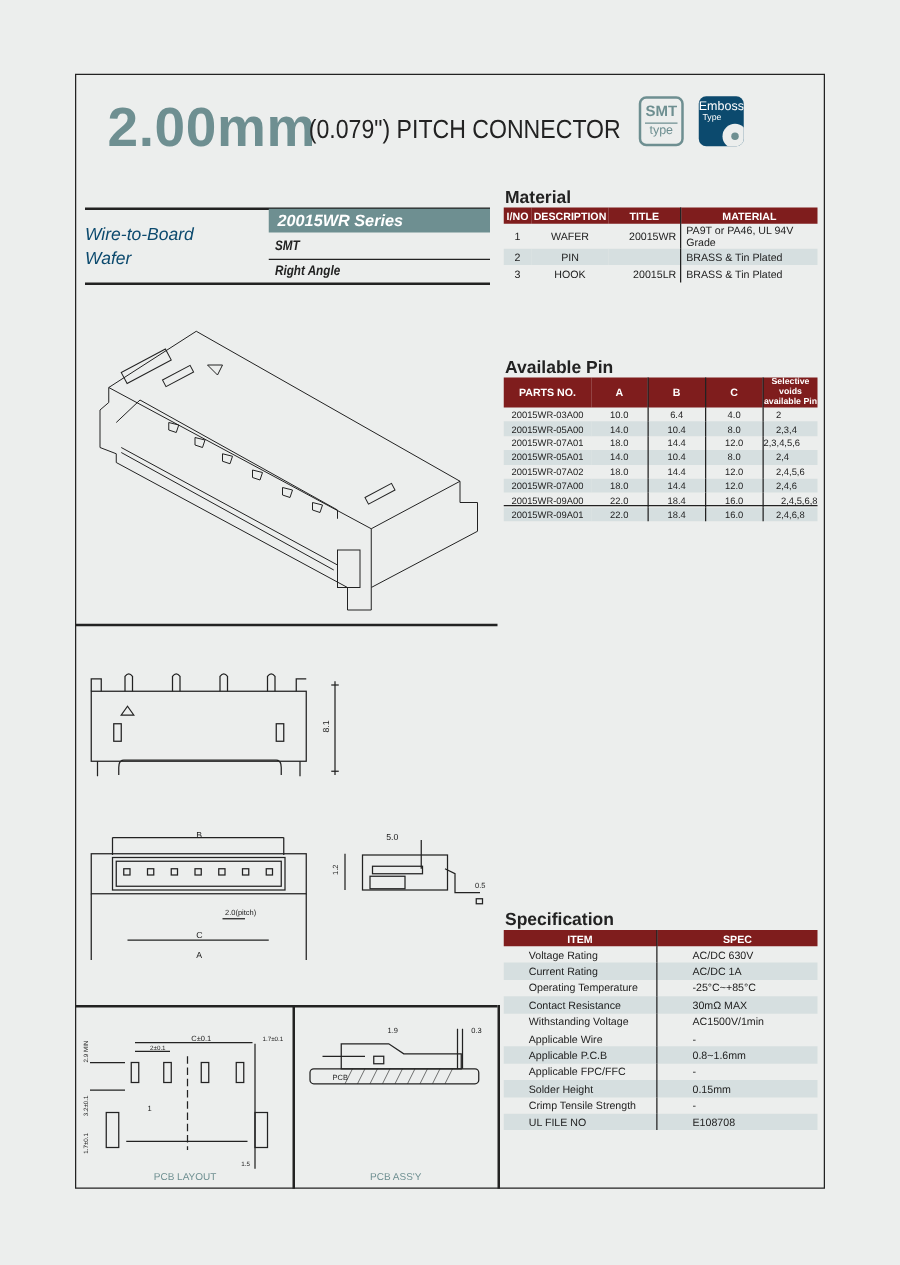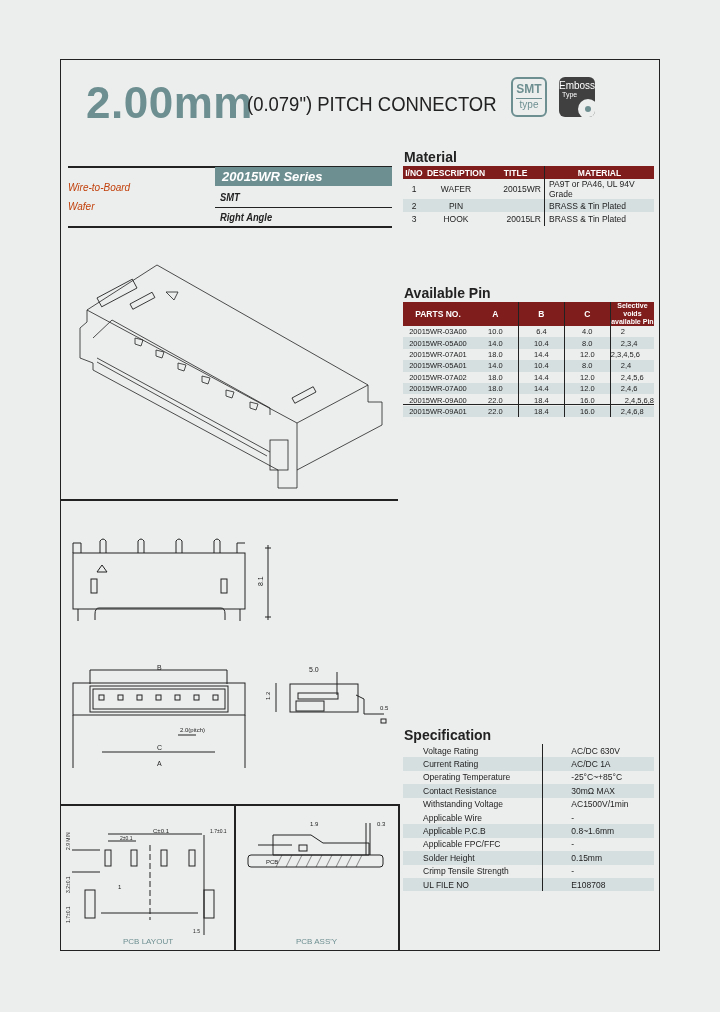--- a/index.html
+++ b/index.html
@@ -6,28 +6,28 @@
   body { width:720px; height:1012px; background:#eceeed; position:relative; overflow:hidden;
          font-family:"Liberation Sans", sans-serif; color:#222; }
   .frame { position:absolute; left:60px; top:59px; width:600px; height:892px; border:1.5px solid #222; box-sizing:border-box; }
   .abs { position:absolute; }
   .title-big { left:86px; top:78px; font-size:44px; font-weight:bold; color:#6e8f91; letter-spacing:0.5px; font-family:"Liberation Sans", sans-serif; }
   .title-sub { left:247px; top:92px; font-size:21px; color:#222; transform:scaleX(0.88); transform-origin:left; }
   .badge { top:77px; width:36px; height:40px; border-radius:6px; box-sizing:border-box; text-align:center; }
   .badge-smt { left:511px; border:2px solid #6e8f91; color:#6e8f91; }
   .badge-smt .b1 { font-size:12px; font-weight:bold; margin-top:4px; line-height:13px; }
   .badge-smt .b2 { font-size:10px; line-height:12px; border-top:1px solid #6e8f91; margin:2px 3px 0; }
-  .badge-emb { left:559px; background:#404040; color:#fff; overflow:hidden; }
+  .badge-emb { left:559px; background:#0c4a6e; color:#fff; overflow:hidden; }
   .badge-emb .b1 { font-size:10px; line-height:11px; margin-top:3px; }
   .badge-emb .b2 { font-size:7px; line-height:8px; text-align:left; margin-left:3px; }
   .badge-emb .disc { position:absolute; right:-3px; bottom:-2px; width:20px; height:20px; border-radius:50%; background:#eceeed; }
   .badge-emb .disc i { position:absolute; left:7px; top:7px; width:6px; height:6px; border-radius:50%; background:#6e8f91; }
 
   .hline { height:1.5px; background:#222; }
-  .cat-label { left:68px; top:178px; font-size:10px; font-style:italic; color:#c2410c; line-height:19px; }
+  .cat-label { left:68px; top:178px; font-size:14px; font-style:italic; color:#0c4a6e; line-height:19px; }
   .series-head { left:215px; top:167px; width:177px; height:19px; background:#6e8f91; color:#fff; font-style:italic; font-weight:bold; font-size:13px; line-height:19px; padding-left:7px; box-sizing:border-box; }
   .series-row { left:220px; font-size:11px; font-weight:bold; font-style:italic; transform:scaleX(0.85); transform-origin:left; }
 
   .sec-title { font-size:14px; font-weight:bold; color:#222; }
   table { border-collapse:collapse; font-size:8.5px; }
   th { background:#7f1d1d; color:#fff; font-weight:bold; height:13px; padding:0; font-size:8.5px; }
   td { padding:0; height:13.3px; text-align:center; }
   tr.alt td { background:#d6dfe0; }
   .divcol { border-right:1px solid #222; }
   .mat { left:403px; top:166px; width:251px; }
@@ -167,20 +167,24 @@
         <td class="divcol">16.0</td>
         <td style="text-align:left;padding-left:10px">2,4,6,8</td>
       </tr>
 </tbody>
   </table>
 <div class="abs hline" style="left:403px;top:404px;width:251px;height:1px;"></div>
 
 <div class="abs sec-title" style="left:404px;top:727px;">Specification</div>
 <table class="abs spec">
   <tbody>
+      <tr>
+    <th style="width:122px" class="divcol">ITEM</th>
+    <th>SPEC</th>
+  </tr>
   <tr>
         <td class="l divcol">Voltage Rating</td>
         <td class="r">AC/DC 630V</td>
       </tr>
   <tr class="alt">
         <td class="l divcol">Current Rating</td>
         <td class="r">AC/DC 1A</td>
       </tr>
   <tr>
         <td class="l divcol">Operating Temperature</td>

